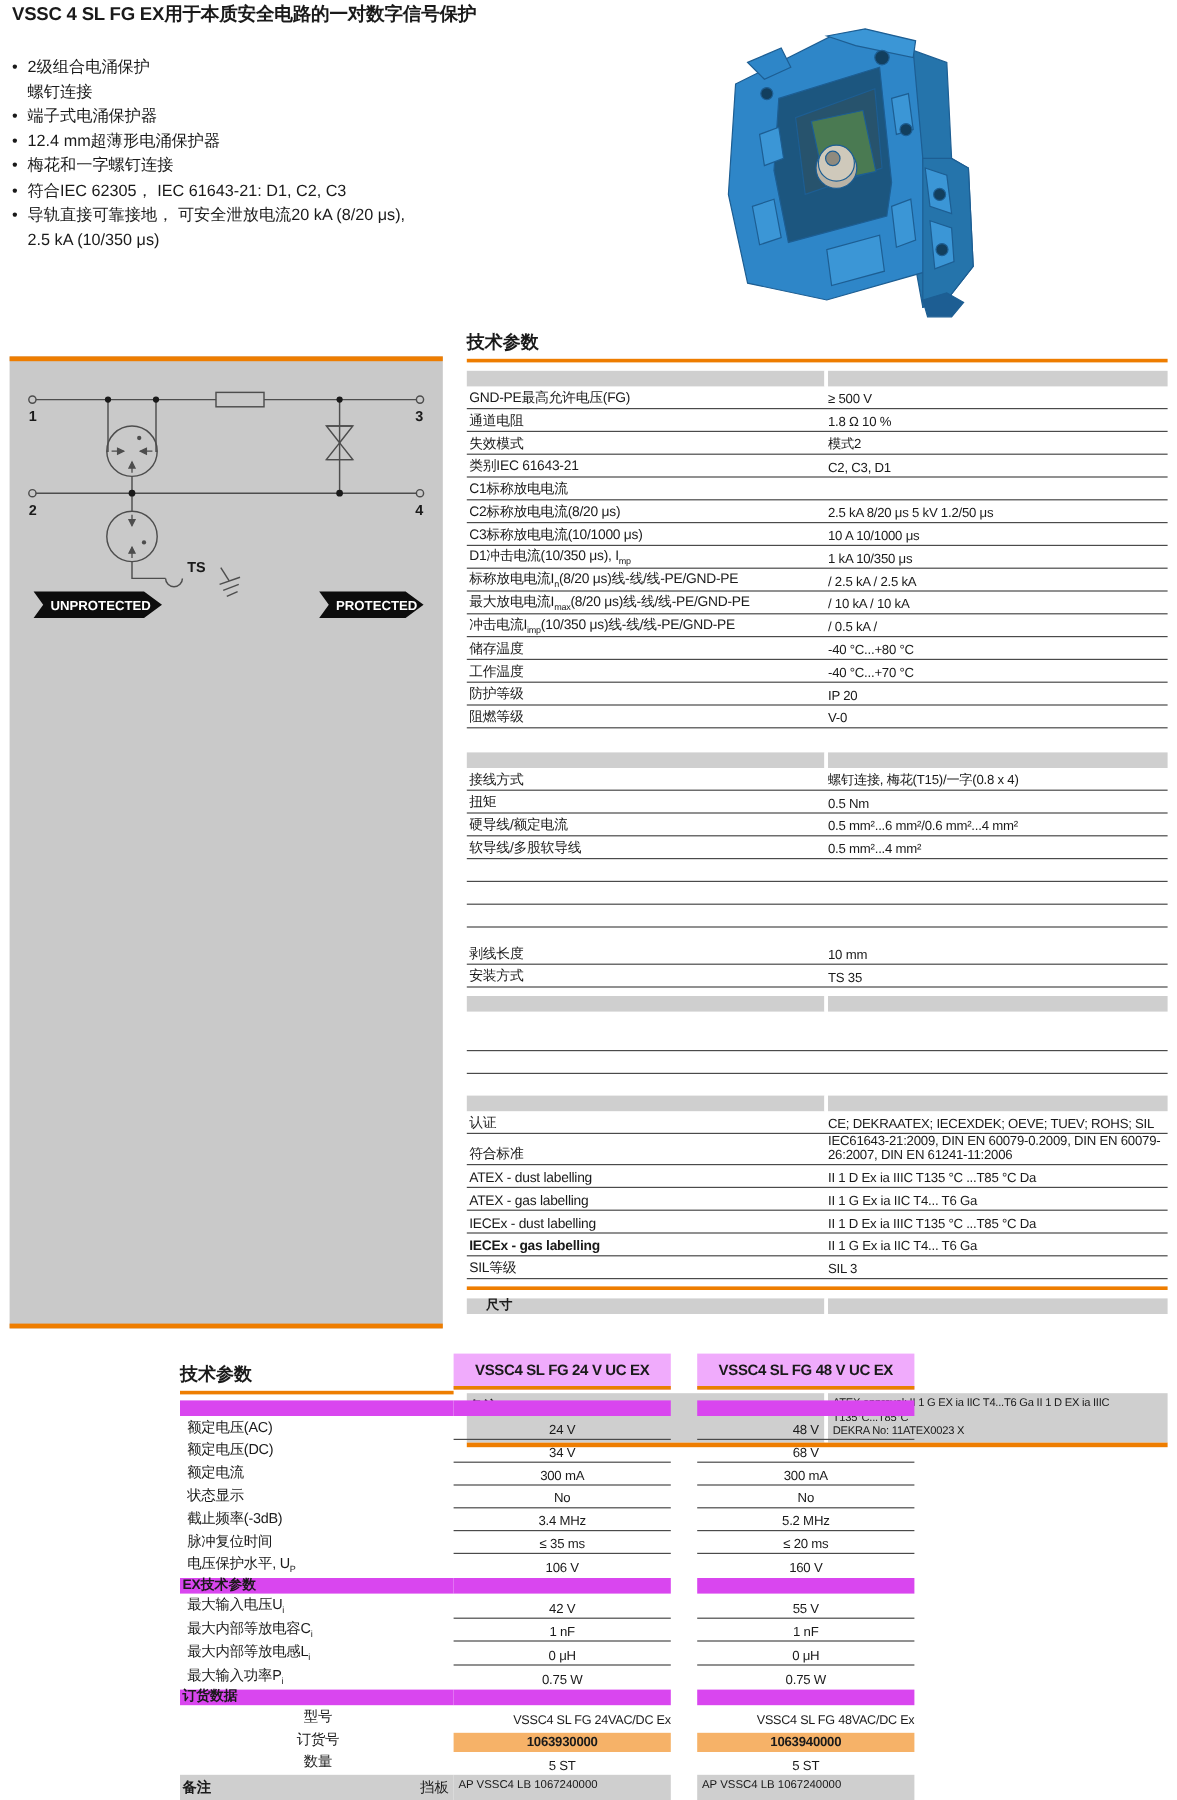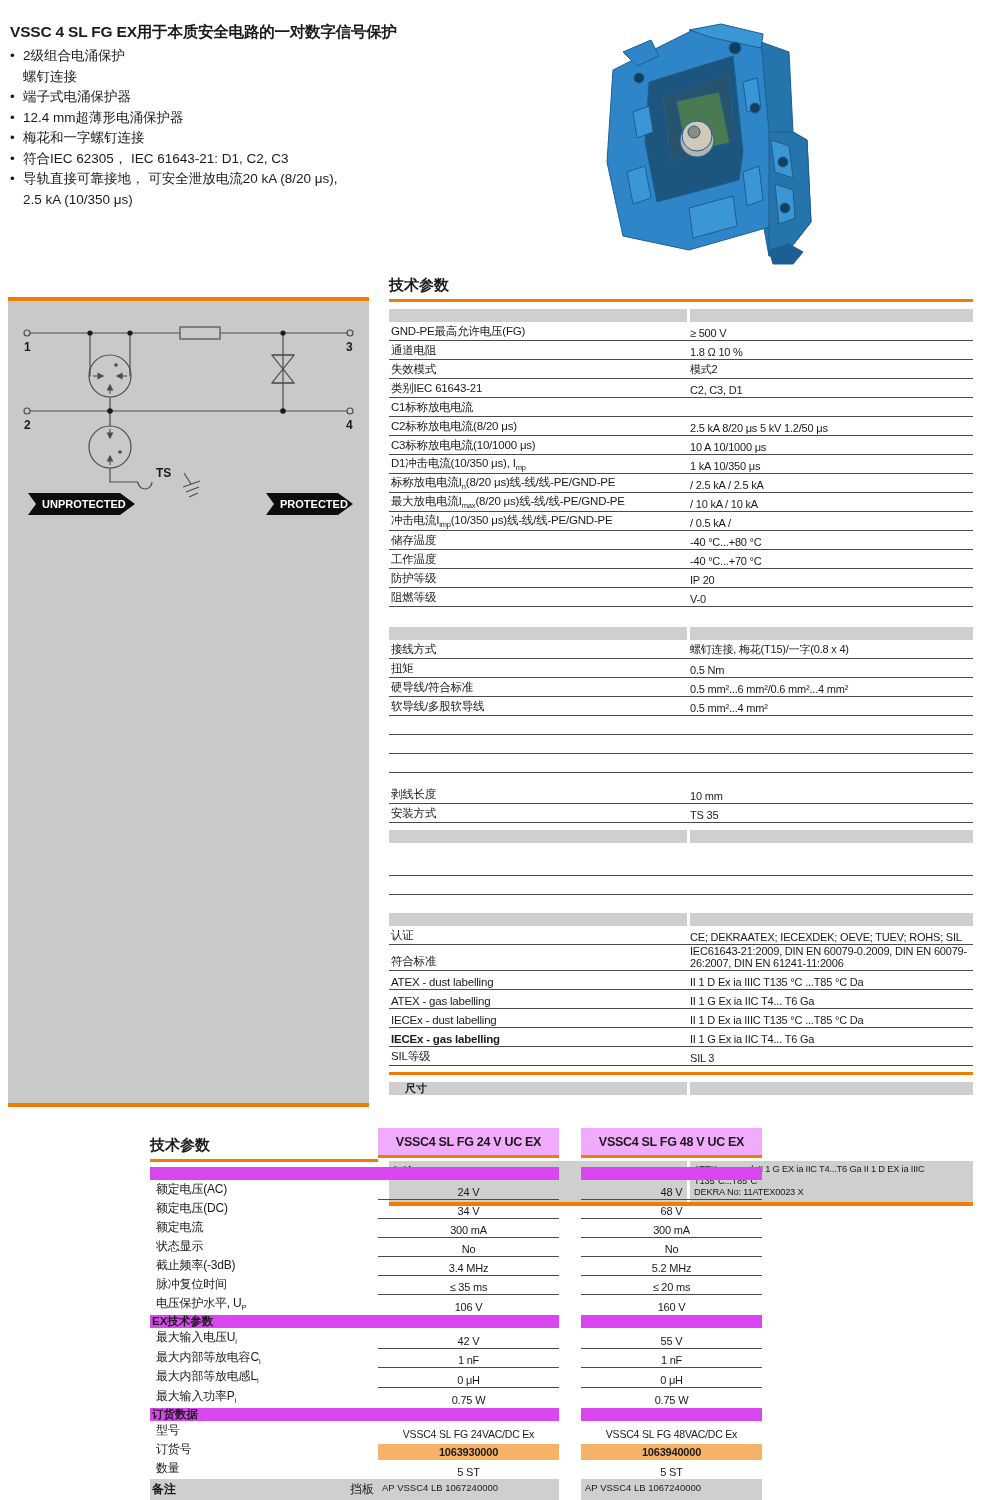--- a/index.html
+++ b/index.html
@@ -1,20 +1,20 @@
 <!DOCTYPE html>
 <html><head>
 <meta charset="utf-8">
 <style>
   html,body{margin:0;padding:0;background:#fff;}
   body{font-family:"Liberation Sans",sans-serif;color:#1a1a1a;-webkit-font-smoothing:antialiased;}
   .page{position:relative;width:981px;height:1500px;background:#fff;overflow:hidden;}
 
   
-  .title{position:absolute;left:10px;top:22px;width:620px;font-size:15.5px;font-weight:bold;letter-spacing:-0.2px;}
+  .title{position:absolute;left:10px;top:2px;width:620px;font-size:15.5px;font-weight:bold;letter-spacing:-0.2px;}
   .bullets{position:absolute;left:10px;top:46px;width:430px;font-size:13.5px;line-height:20.5px;}
   .bullet{display:flex;}
   .bullet .dot{width:13px;flex:none;}
   .bullet .sub{padding-left:13px;}
 
   
   .photo{position:absolute;left:593px;top:12px;width:247px;height:256px;}
 
   
   .diagram-box{position:absolute;left:8px;top:297px;width:361px;height:802px;background:#c9c9c9;
@@ -46,25 +46,25 @@
   .b-head .h-title{display:flex;align-items:flex-end;font-size:15px;font-weight:bold;border-bottom:3px solid #ee7d00;padding-bottom:4px;}
   .b-head .h-prod{background:#f0abfc;border-bottom:3px solid #e88000;display:flex;align-items:center;justify-content:center;
     font-size:12.5px;font-weight:bold;letter-spacing:-0.3px;}
   .b-head > div{height:27px;box-sizing:content-box;}
   .b-gap4{height:4px;}
   .b-band > .c{background:#d946ef;height:13px;font-size:11.5px;font-weight:bold;line-height:13px;padding-left:2px;box-sizing:border-box;}
   .b-band{margin:1px 0;}
   .b-band > .sp{background:transparent;}
   .b-item{align-items:flex-end;}
   .b-item .lb{font-size:12px;padding-left:6px;letter-spacing:-0.2px;padding-bottom:2px;}
-  .b-item .lb.r{text-align:left;padding-right:4px;}
+  .b-item .lb.r{text-align:center;padding-right:4px;}
   .b-item .vc{text-align:center;font-size:11px;border-bottom:1px solid #4a4a4a;padding-bottom:1px;letter-spacing:-0.2px;}
   .b-item .vc.noline{border-bottom:none;}
   .b-item .vc.hl{background:#f6b268;font-weight:bold;border-bottom:none;padding:2px 0;}
-  .b-item .vc.small{font-size:10.5px;}
+  .b-item .vc.small{font-size:10.5px;text-align:right;}
   .b-item{min-height:19px;display:grid;}
   .b-notes > .c{background:#cfcfcf;border-bottom:3px solid #ee7d00;min-height:24px;box-sizing:border-box;}
   .b-notes .nlab{display:flex;justify-content:space-between;font-size:12px;padding:2px 4px 0 2px;}
   .b-notes .nlab .l{font-weight:bold;}
   .b-notes .nv{font-size:9.5px;padding:3px 0 0 4px;}
   .b-notes .sp{background:transparent;border-bottom:none;}
 
   
   text{font-family:"Liberation Sans",sans-serif;}
 </style>
@@ -307,21 +307,21 @@
           <div class="sl">接线方式</div>
           <div class="su"></div>
           <div class="sv">螺钉连接, 梅花(T15)/一字(0.8 x 4)</div>
         </div>
         <div class="s-row">
           <div class="sl">扭矩</div>
           <div class="su"></div>
           <div class="sv">0.5 Nm</div>
         </div>
         <div class="s-row">
-          <div class="sl">硬导线/符合标准</div>
+          <div class="sl">硬导线/额定电流</div>
           <div class="su"></div>
           <div class="sv">0.5 mm²...6 mm²/0.6 mm²...4 mm²</div>
         </div>
         <div class="s-row">
           <div class="sl">软导线/多股软导线</div>
           <div class="su"></div>
           <div class="sv">0.5 mm²...4 mm²</div>
         </div>
         <div class="s-row">
           <div class="sl"></div>

